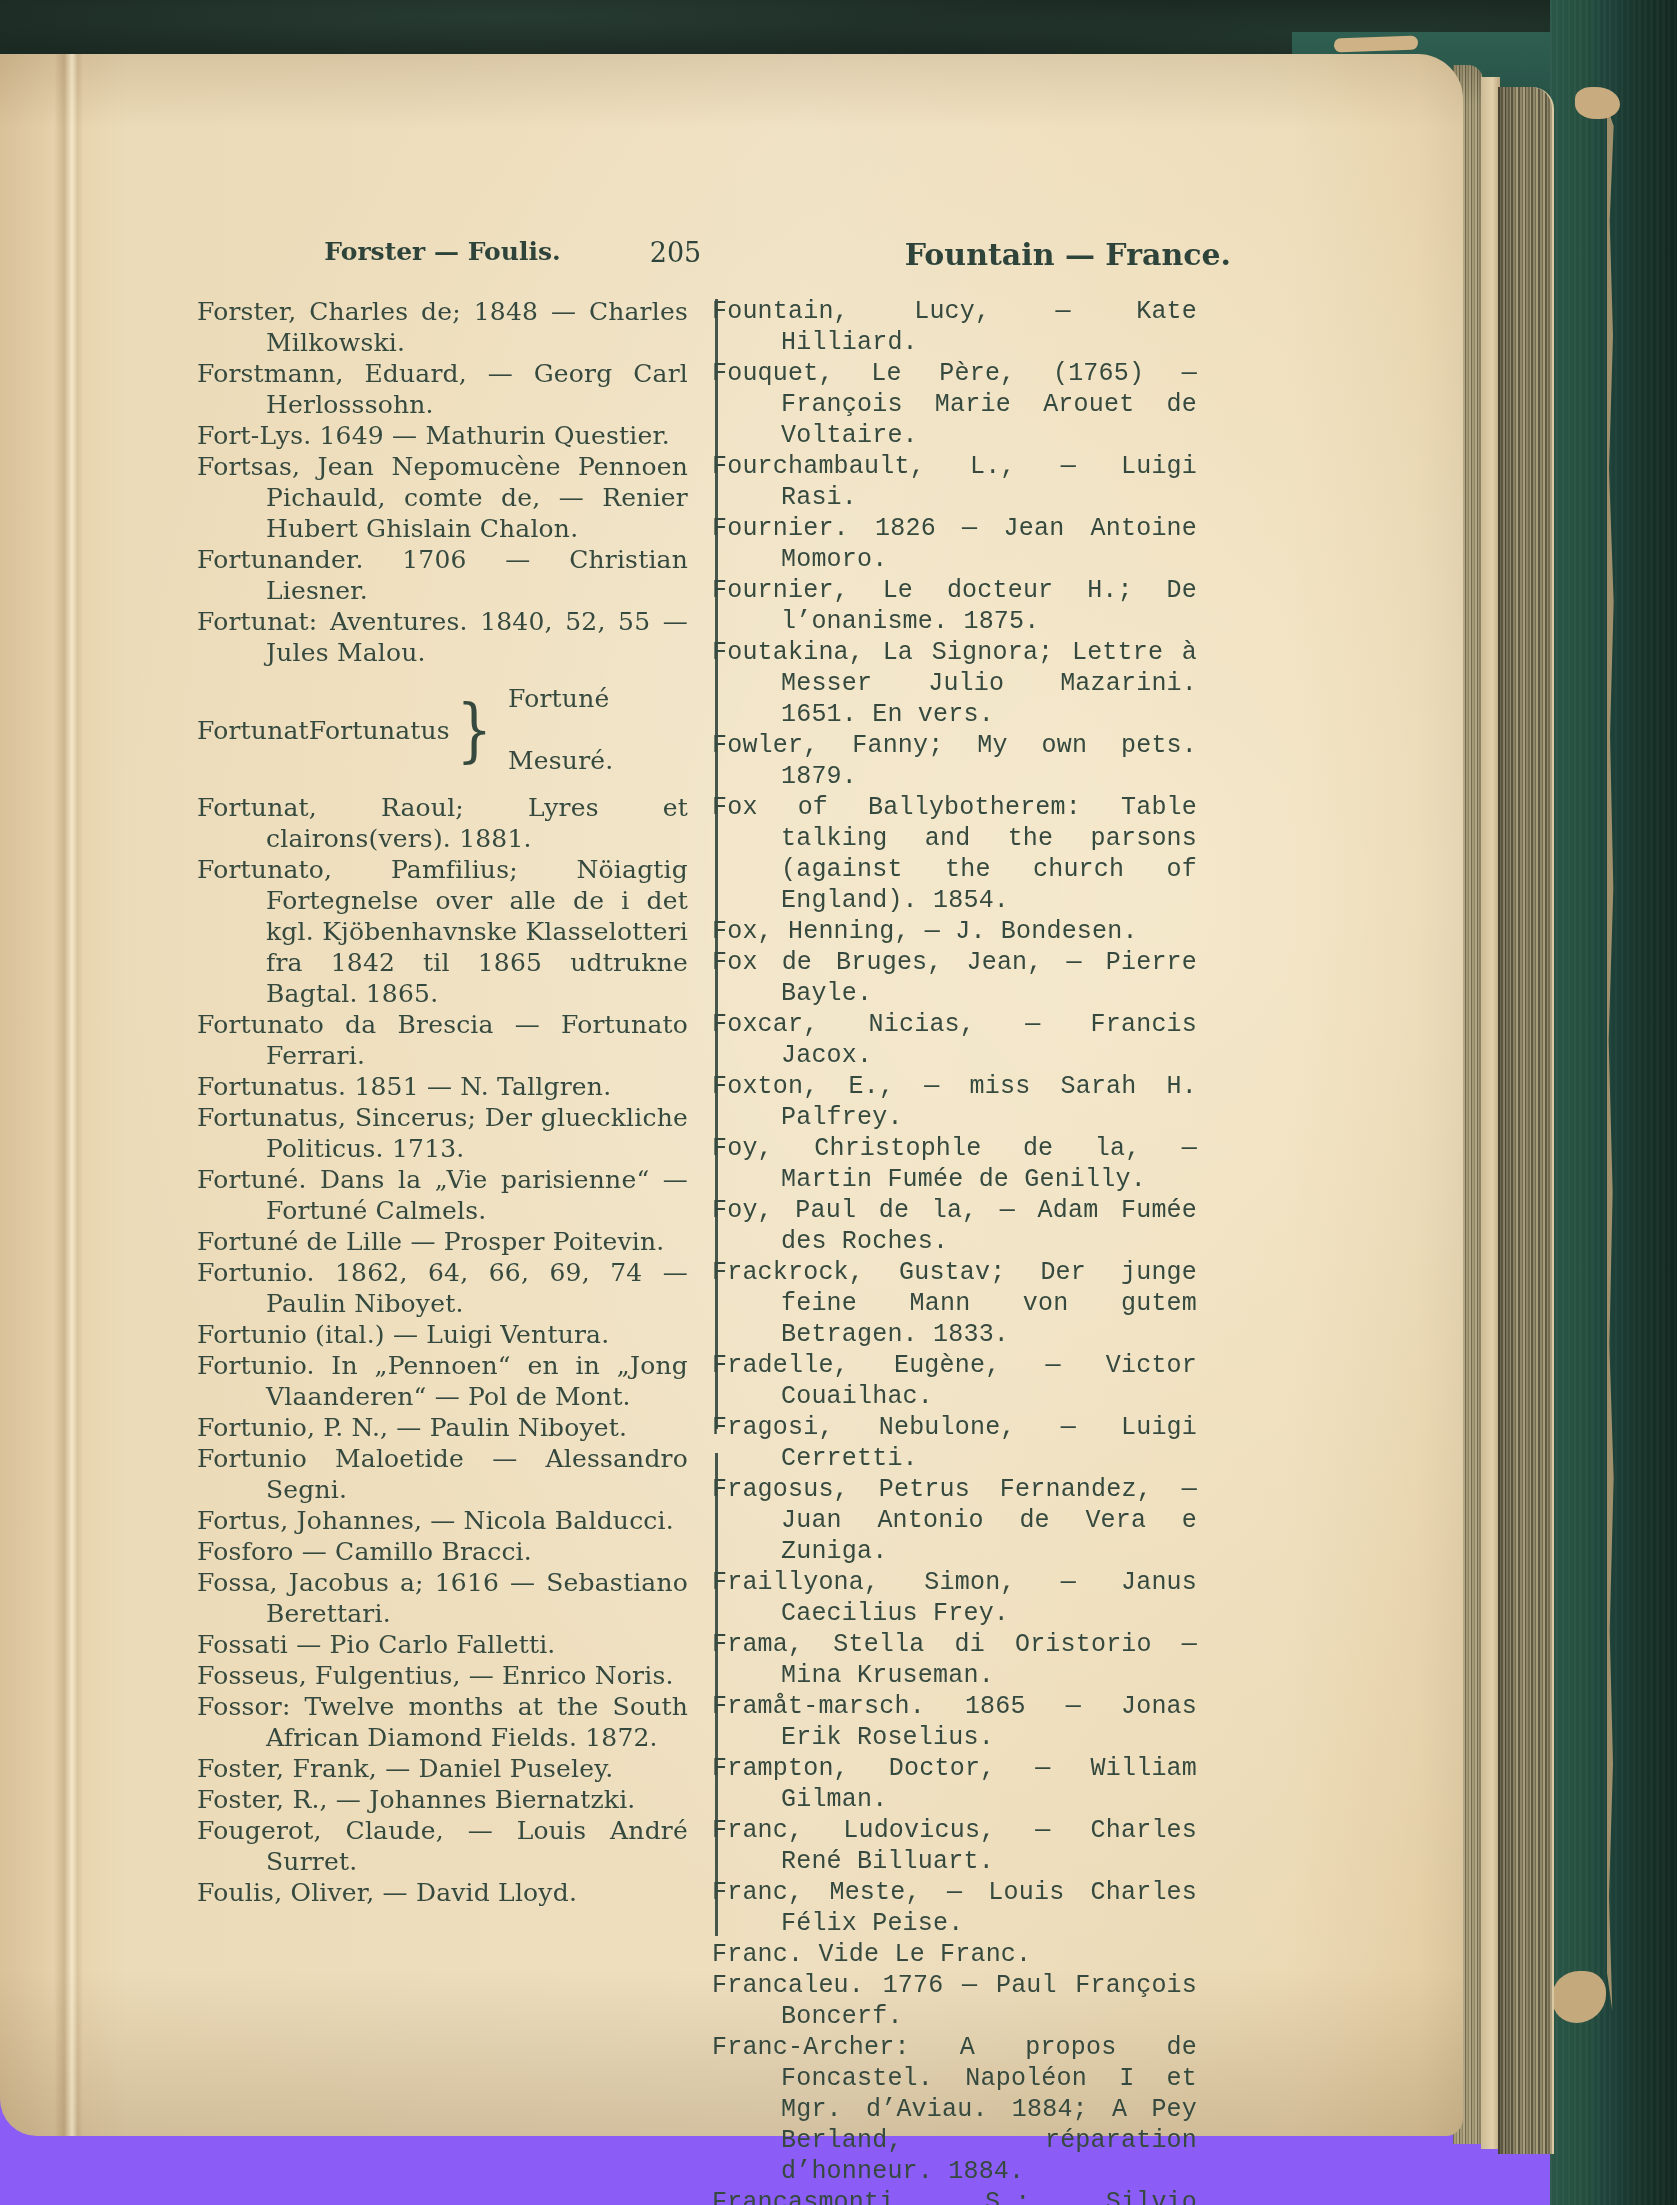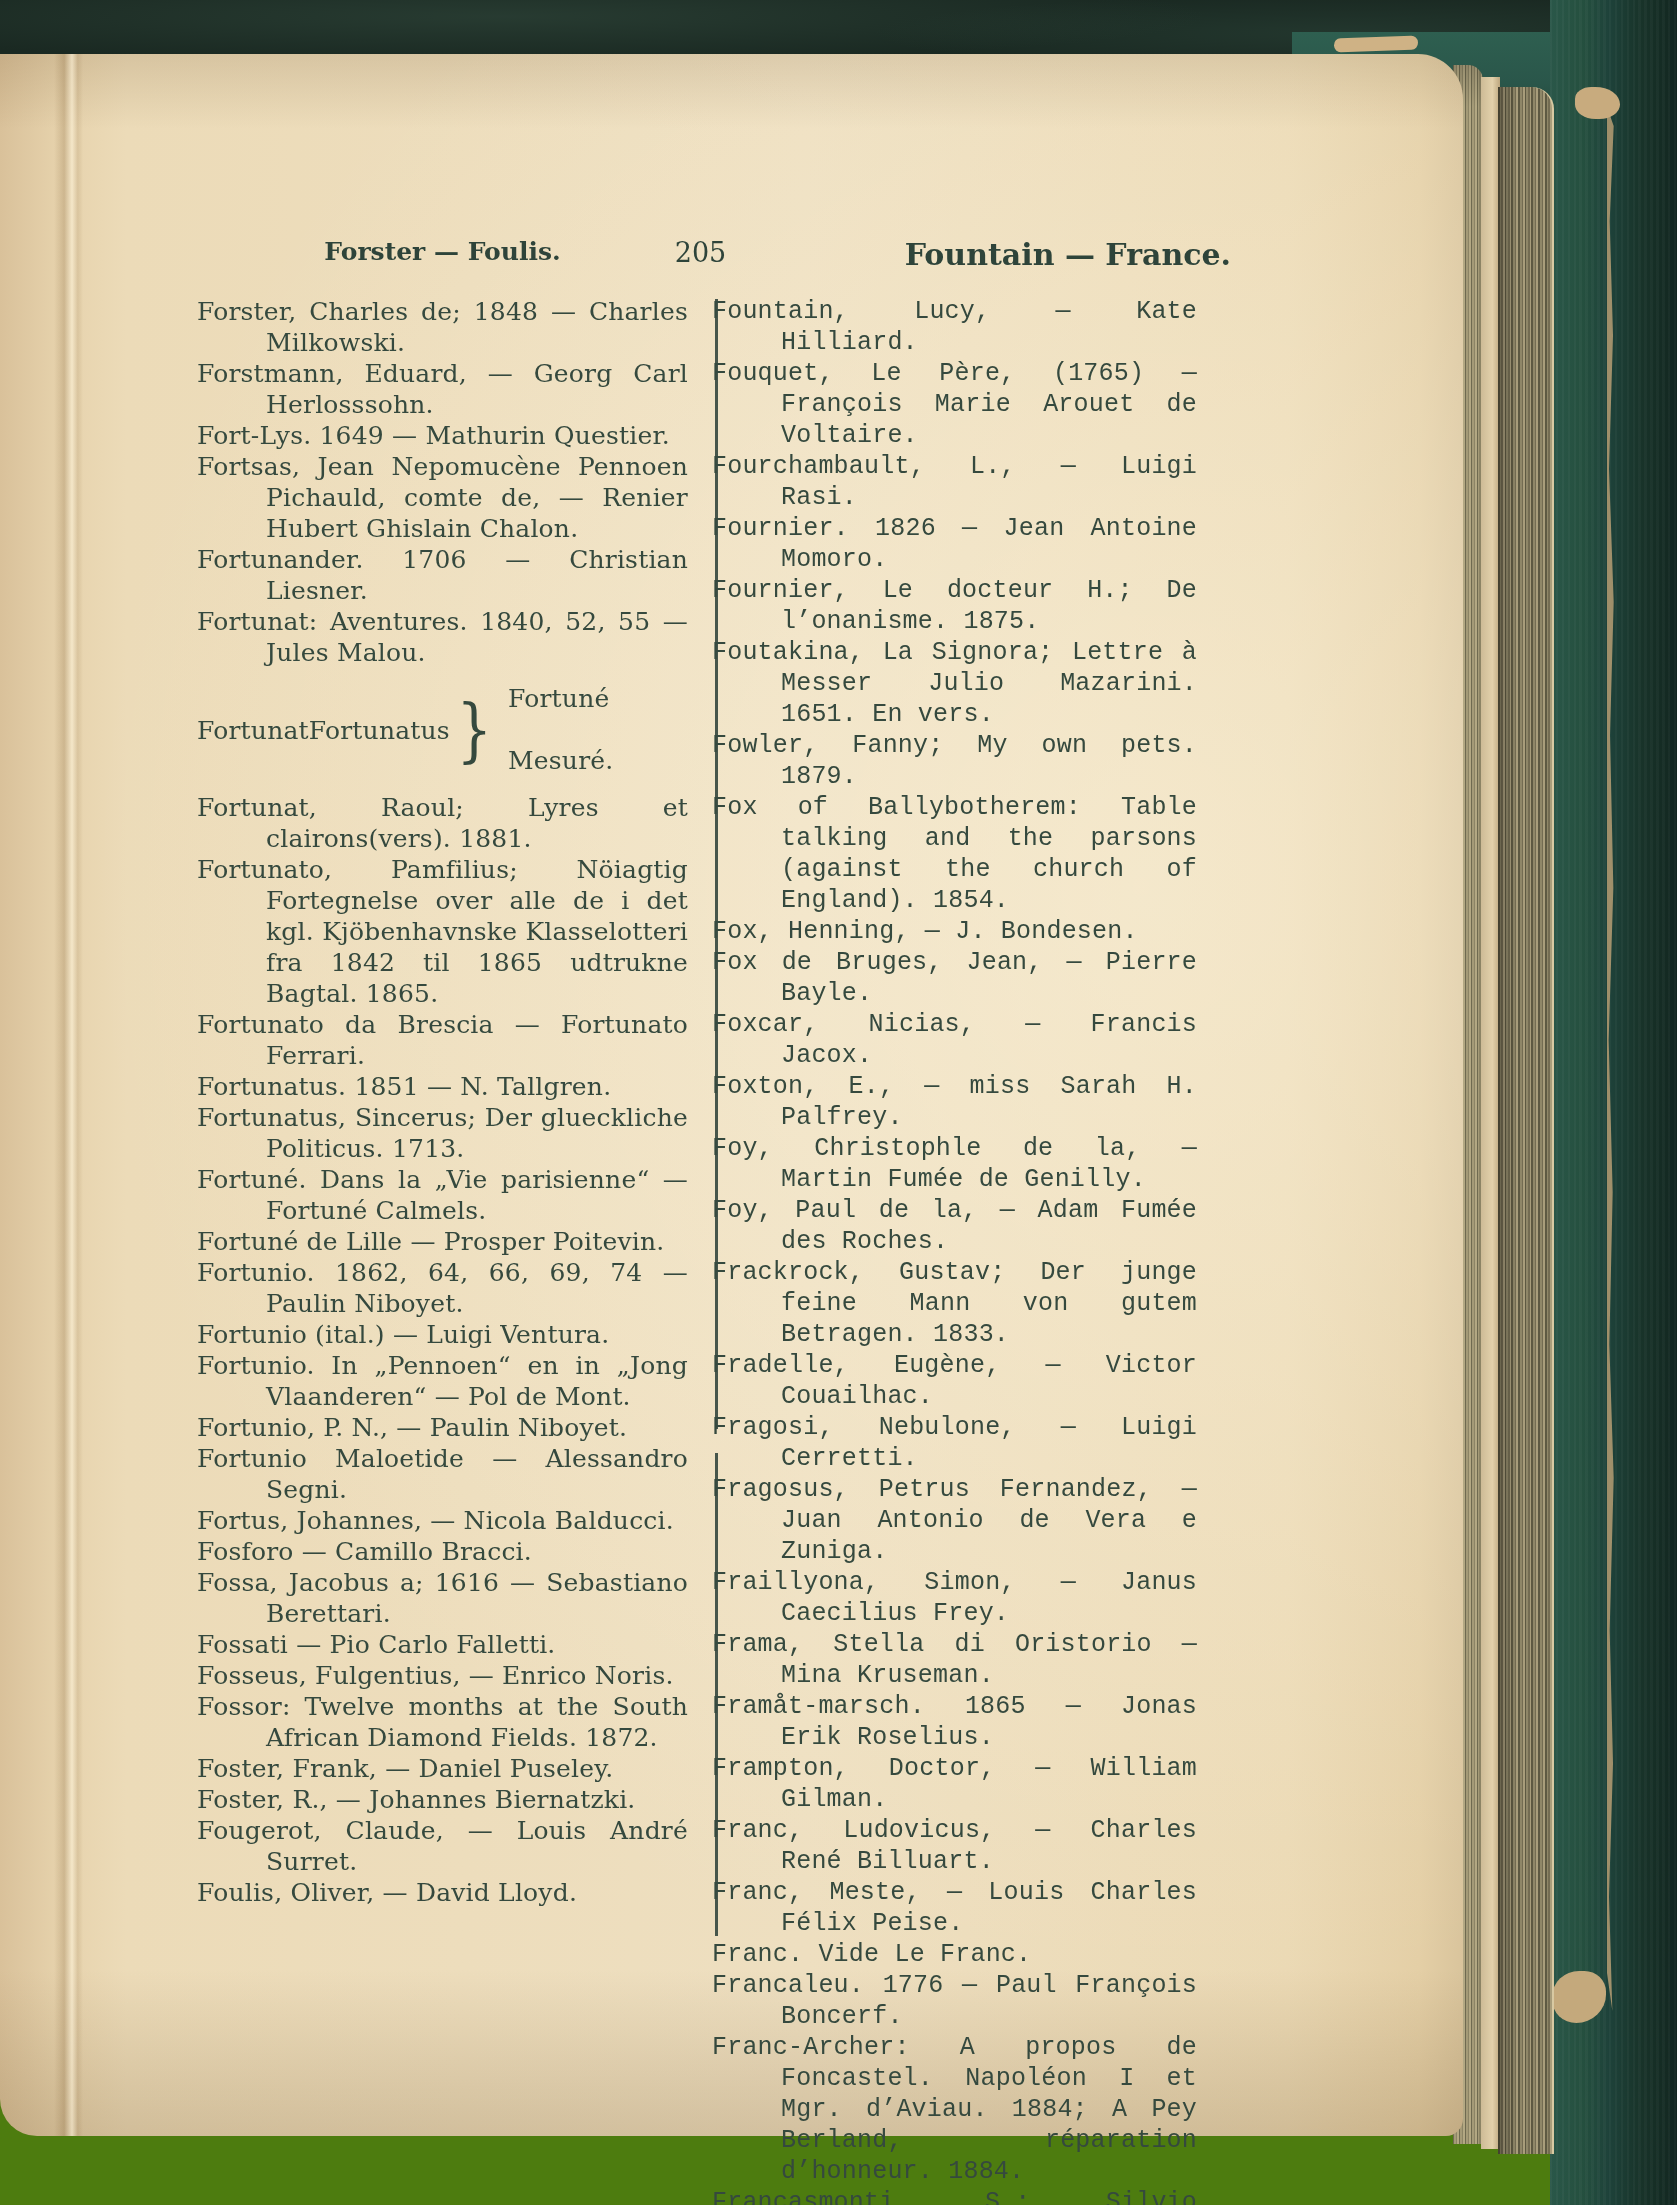--- a/index.html
+++ b/index.html
@@ -4,21 +4,21 @@
 <style>
   html, body {
     margin: 0; padding: 0;
     width: 1678px; height: 2205px;
     overflow: hidden;
     font-family: "DejaVu Serif", serif;
   }
   .scene {
     position: absolute; inset: 0;
     width: 1678px; height: 2205px;
-    background: #4d7c0f;
+    background: #8b5cf6;
     overflow: hidden;
   }
   
   .cover-top {
     position: absolute; left: 0; top: 0; right: 0; height: 55px; z-index: 1;
     background:
       radial-gradient(60% 120% at 30% 30%, rgba(70,100,84,.30), transparent 70%),
       radial-gradient(40% 100% at 80% 60%, rgba(60,95,80,.25), transparent 70%),
       #1a2922;
   }
@@ -72,21 +72,21 @@
       linear-gradient(180deg, rgba(105,75,35,.16) 0, transparent 75px, transparent 92%, rgba(100,70,30,.20) 100%),
       linear-gradient(90deg, #d9c19a 0, #e6d2ac 59px, #ecdbb8 126px, #eedfc0 55%, #ebd9b4 88%, #e4cfa6 97%, #d9c49c 100%);
   }
   .crease {
     position: absolute; left: 54px; top: 0; width: 28.5px; height: 100%;
     background: linear-gradient(90deg, transparent, rgba(115,80,35,.22) 35%, rgba(255,246,222,.55) 62%, rgba(115,80,35,.12) 82%, transparent);
   }
   
   .header { position: absolute; top: 183px; left: 0; width: 100%; height: 34px; color: #2e443a; }
   .h-left  { position: absolute; left: 197px; width: 491px; text-align: center; font-weight: bold; font-size: 25px; }
-  .h-num   { position: absolute; left: 642px; width: 117px; text-align: center; font-weight: normal; font-size: 27px; }
+  .h-num   { position: absolute; left: 617px; width: 117px; text-align: center; font-weight: normal; font-size: 27px; }
   .h-right { position: absolute; left: 744px; width: 487px; text-align: right; font-weight: bold; font-size: 30px; }
   
   .divider {
     position: absolute; left: 715px; top: 245px; width: 2.5px; height: 1637px;
     background: linear-gradient(180deg, #47564b 0 69%, transparent 69% 70.5%, #47564b 70.5% 100%);
   }
   .col { position: absolute; top: 242px; color: #35493e; }
   .col-left  { left: 197px; width: 491px; }
   .col-right { left: 712px; width: 485px; font-family: Liberation Mono, monospace; }
   .entry {

